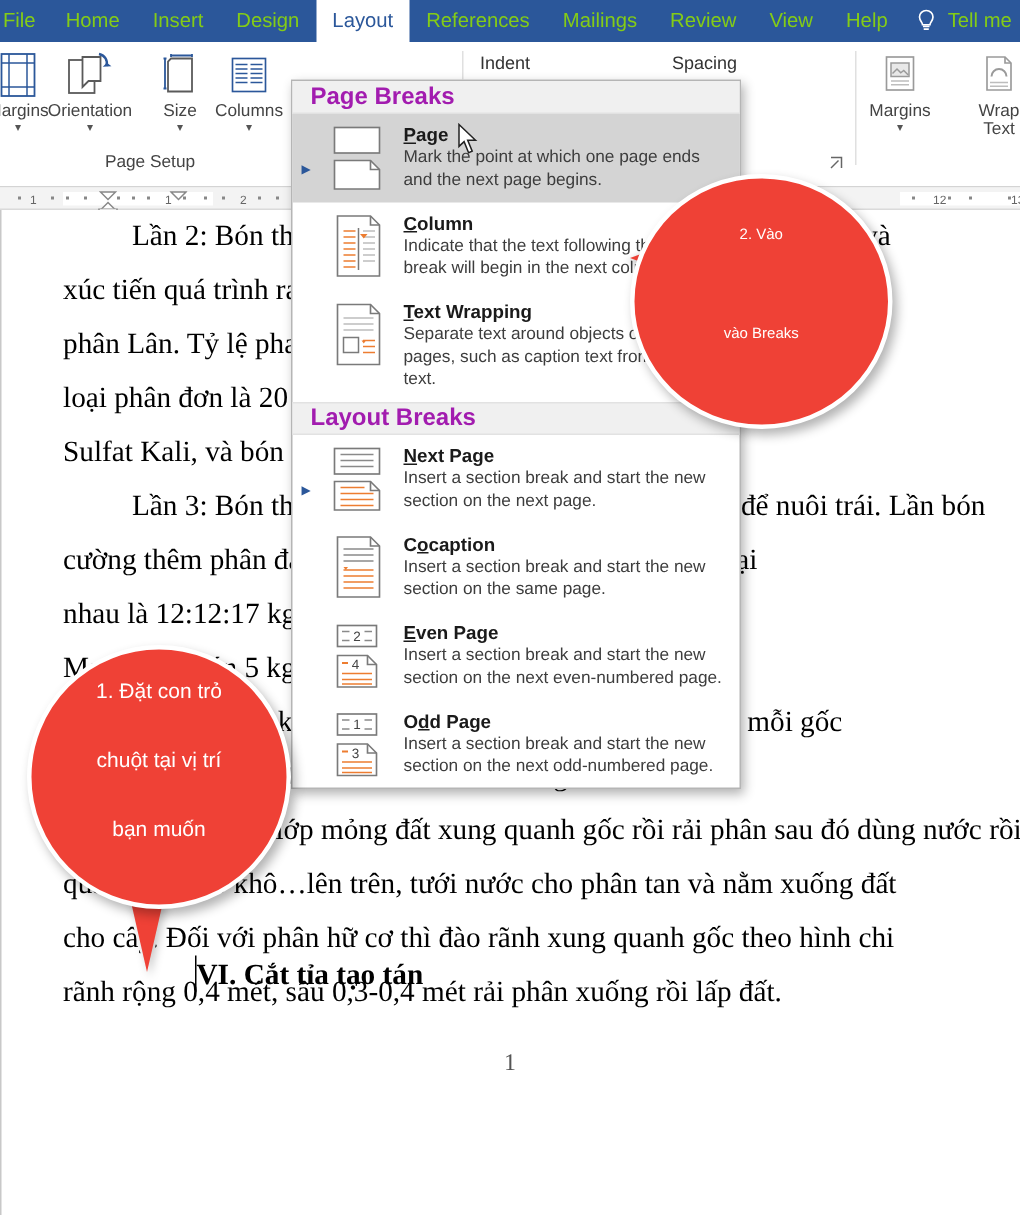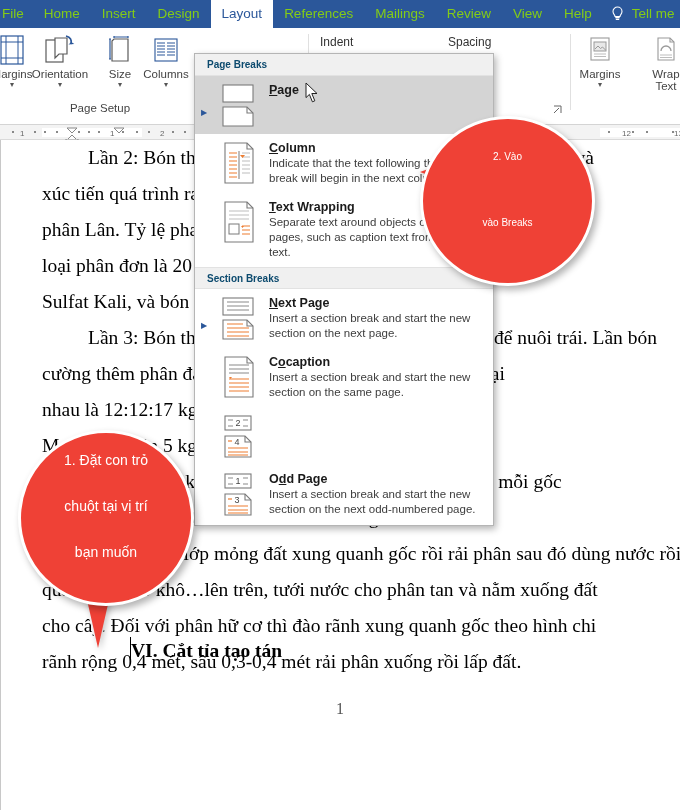--- a/index.html
+++ b/index.html
@@ -105,21 +105,21 @@
   
   #breaks-menu {
     position:absolute; left:194px; top:53px; width:300px; height:473px;
     background:#ffffff; border:1px solid #b5b5b5;
     box-shadow: 2px 3px 7px rgba(0,0,0,.30);
     font-family:"Liberation Sans", sans-serif;
   }
   .menu-hdr {
     height:22px; background:#f0f0f0; border-bottom:1px solid #e2e2e2;
     display:flex; align-items:center; padding-left:12px;
-    font-size:10px; font-weight:bold; color:#0c4a6e;
+    font-size:16px; font-weight:bold; color:#a21caf;
   }
   .menu-item {
     position:relative; display:flex; padding:7px 8px 7px 4px; gap:6px;
   }
   .menu-item.sel { background:#d4d4d4; }
   .mi-arrow {
     width:10px; flex:0 0 10px; display:flex; align-items:center; justify-content:center;
     color:#2B579A; font-size:8px; padding-top:14px;
   }
   .mi-icon { flex:0 0 48px; width:48px; height:44px; position:relative; }
@@ -408,20 +408,21 @@
     <div class="mi-arrow">▶</div>
     <div class="mi-icon">
       <svg width="48" height="44" viewBox="0 0 48 44">
           <rect x="8" y="2" width="30" height="17" fill="#fff" stroke="#7a7a7a" stroke-width="1.1"></rect>
           <path d="M8 24h24l6 6v13H8z" fill="#fff" stroke="#7a7a7a" stroke-width="1.1"></path>
           <path d="M32 24v6h6" fill="none" stroke="#7a7a7a" stroke-width="1.1"></path>
         </svg>
     </div>
     <div class="mi-txt">
       <div class="mi-title"><u>P</u><span>age</span></div>
+      <div class="mi-desc">Mark the point at which one page ends and the next page begins.</div>
     </div>
   </div>
 
   <div class="menu-item">
     <div class="mi-arrow"></div>
     <div class="mi-icon">
       <svg width="48" height="44" viewBox="0 0 48 44">
           <path d="M10 2h22l6 6v34H10z" fill="#fff" stroke="#7a7a7a" stroke-width="1.1"></path>
           <path d="M32 2v6h6" fill="none" stroke="#7a7a7a" stroke-width="1.1"></path>
           <path d="M14 12h8M14 16h8M14 20h8M14 24h8M14 28h8M14 32h8M14 36h8" stroke="#ED7D31" stroke-width="1.1"></path>
@@ -447,21 +448,21 @@
           <path d="M27 26h8M27 30h8M27 34h8" stroke="#ED7D31" stroke-width="1.1"></path>
           <path d="M26 26h3l-1.5 2z" fill="#ED7D31"></path>
         </svg>
     </div>
     <div class="mi-txt">
       <div class="mi-title"><u>T</u><span>ext Wrapping</span></div>
       <div class="mi-desc">Separate text around objects on web pages, such as caption text from body text.</div>
     </div>
   </div>
 
-  <div class="menu-hdr" style="border-top:1px solid #e2e2e2;">Section Breaks</div>
+  <div class="menu-hdr" style="border-top:1px solid #e2e2e2;">Layout Breaks</div>
 
   <div class="menu-item">
     <div class="mi-arrow">▶</div>
     <div class="mi-icon">
       <svg width="48" height="44" viewBox="0 0 48 44">
           <rect x="8" y="2" width="30" height="17" fill="#fff" stroke="#7a7a7a" stroke-width="1.1"></rect>
           <path d="M12 6h22M12 10h22M12 14h22" stroke="#8a8a8a" stroke-width="1.1"></path>
           <path d="M8 24h24l6 6v13H8z" fill="#fff" stroke="#7a7a7a" stroke-width="1.1"></path>
           <path d="M32 24v6h6" fill="none" stroke="#7a7a7a" stroke-width="1.1"></path>
           <path d="M12 28h16M12 32h22M12 36h22M12 40h22" stroke="#ED7D31" stroke-width="1.1"></path>
@@ -496,20 +497,24 @@
       <svg width="48" height="44" viewBox="0 0 48 44">
           <rect x="10" y="2" width="26" height="14" fill="#fff" stroke="#7a7a7a" stroke-width="1.1"></rect>
           <path d="M13 6h5M13 12h5M28 6h5M28 12h5" stroke="#8a8a8a" stroke-width="1.1"></path>
           <text x="23" y="12" font-size="9" font-family="Liberation Sans, sans-serif" text-anchor="middle" fill="#444">2</text>
           <path d="M10 22h20l6 6v15H10z" fill="#fff" stroke="#7a7a7a" stroke-width="1.1"></path>
           <path d="M30 22v6h6" fill="none" stroke="#7a7a7a" stroke-width="1.1"></path>
           <text x="22" y="31" font-size="9" font-family="Liberation Sans, sans-serif" text-anchor="middle" fill="#444">4</text>
           <path d="M13 27h4" stroke="#ED7D31" stroke-width="1.2"></path>
           <path d="M13 34h20M13 38h20M13 41h20" stroke="#ED7D31" stroke-width="1.1"></path>
         </svg>
+    </div>
+    <div class="mi-txt">
+      <div class="mi-title"><u>E</u><span>ven Page</span></div>
+      <div class="mi-desc">Insert a section break and start the new section on the next even-numbered page.</div>
     </div>
   </div>
 
   <div class="menu-item">
     <div class="mi-arrow"></div>
     <div class="mi-icon">
       <svg width="48" height="44" viewBox="0 0 48 44">
           <rect x="10" y="2" width="26" height="14" fill="#fff" stroke="#7a7a7a" stroke-width="1.1"></rect>
           <path d="M13 6h5M13 12h5M28 6h5M28 12h5" stroke="#8a8a8a" stroke-width="1.1"></path>
           <text x="23" y="12" font-size="9" font-family="Liberation Sans, sans-serif" text-anchor="middle" fill="#444">1</text>

